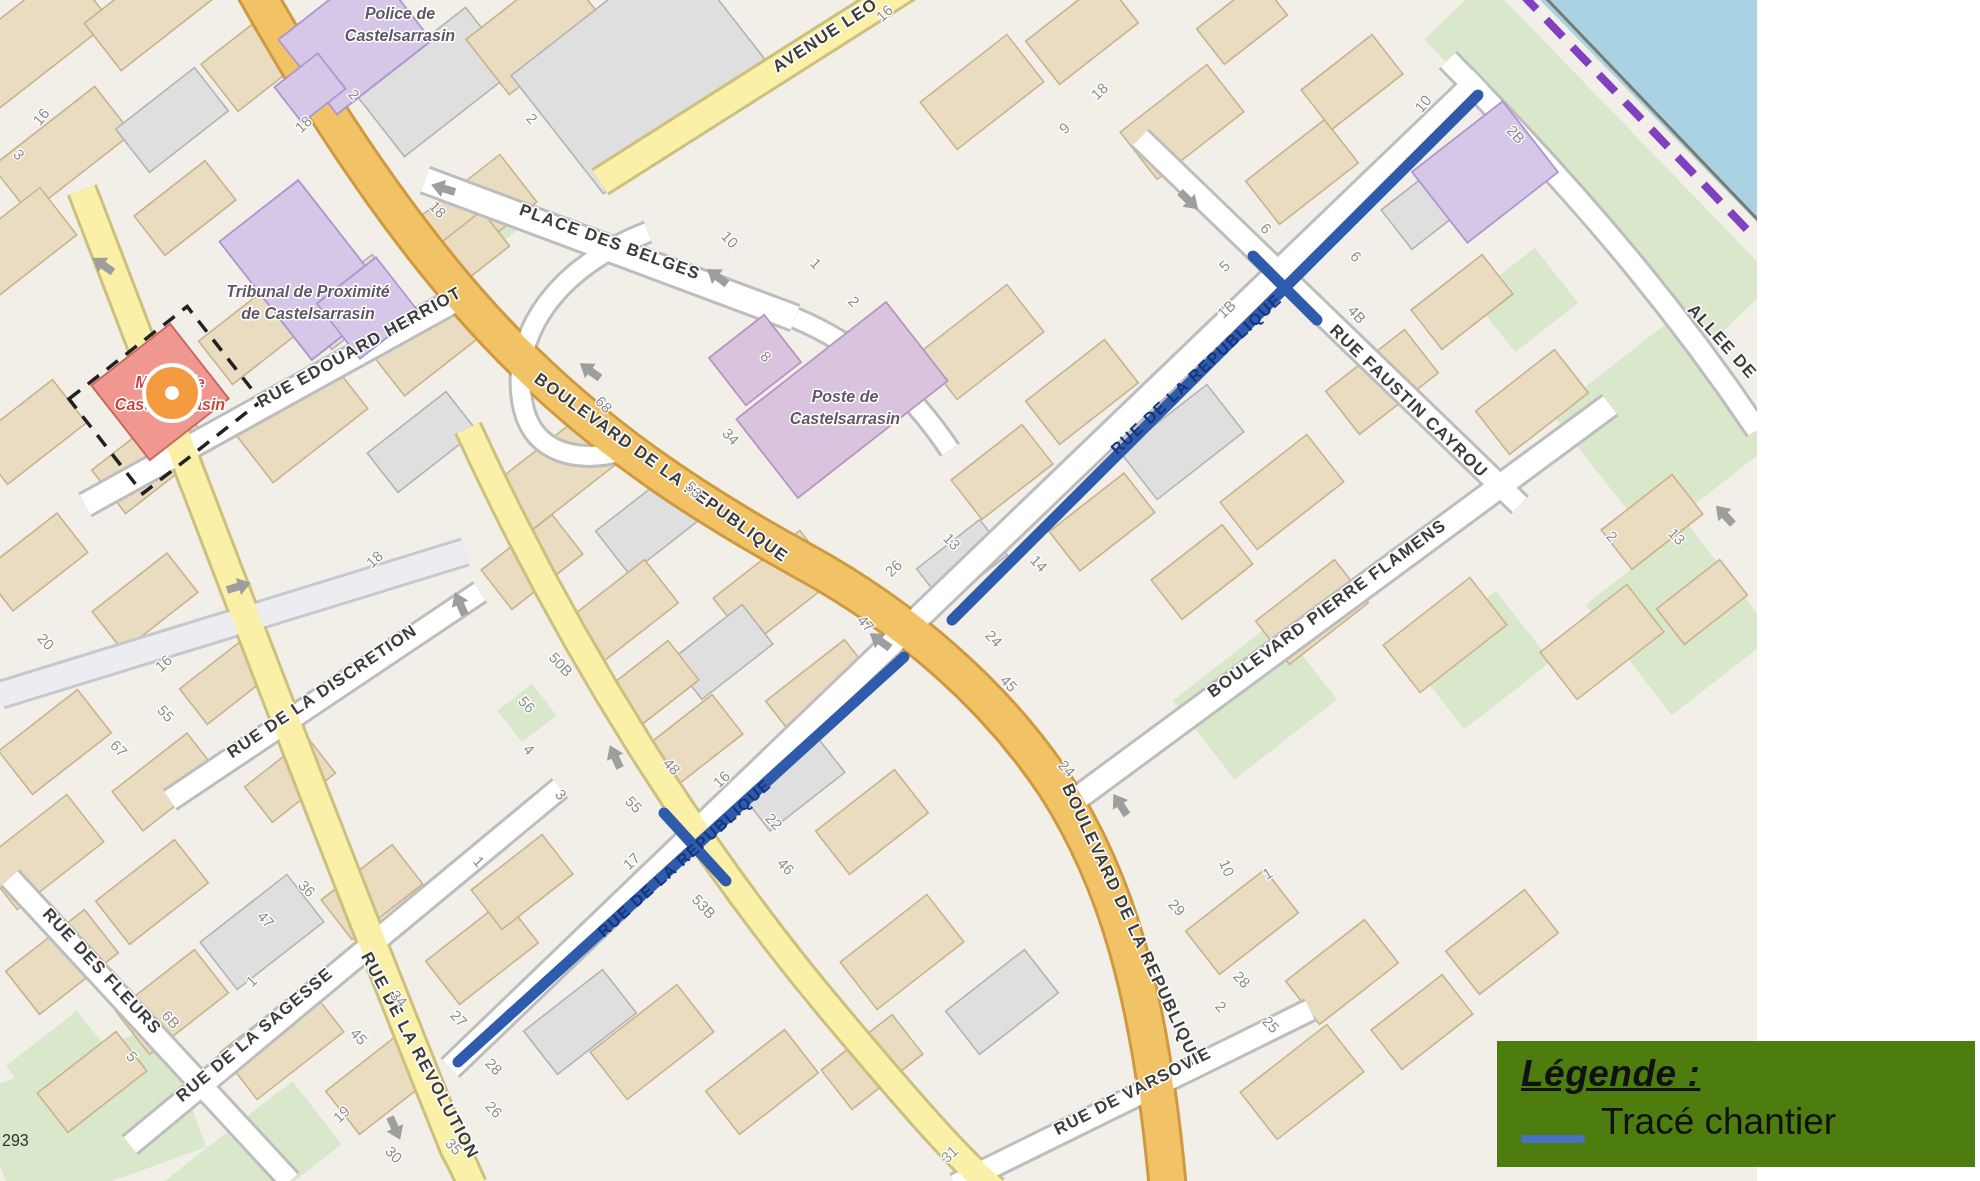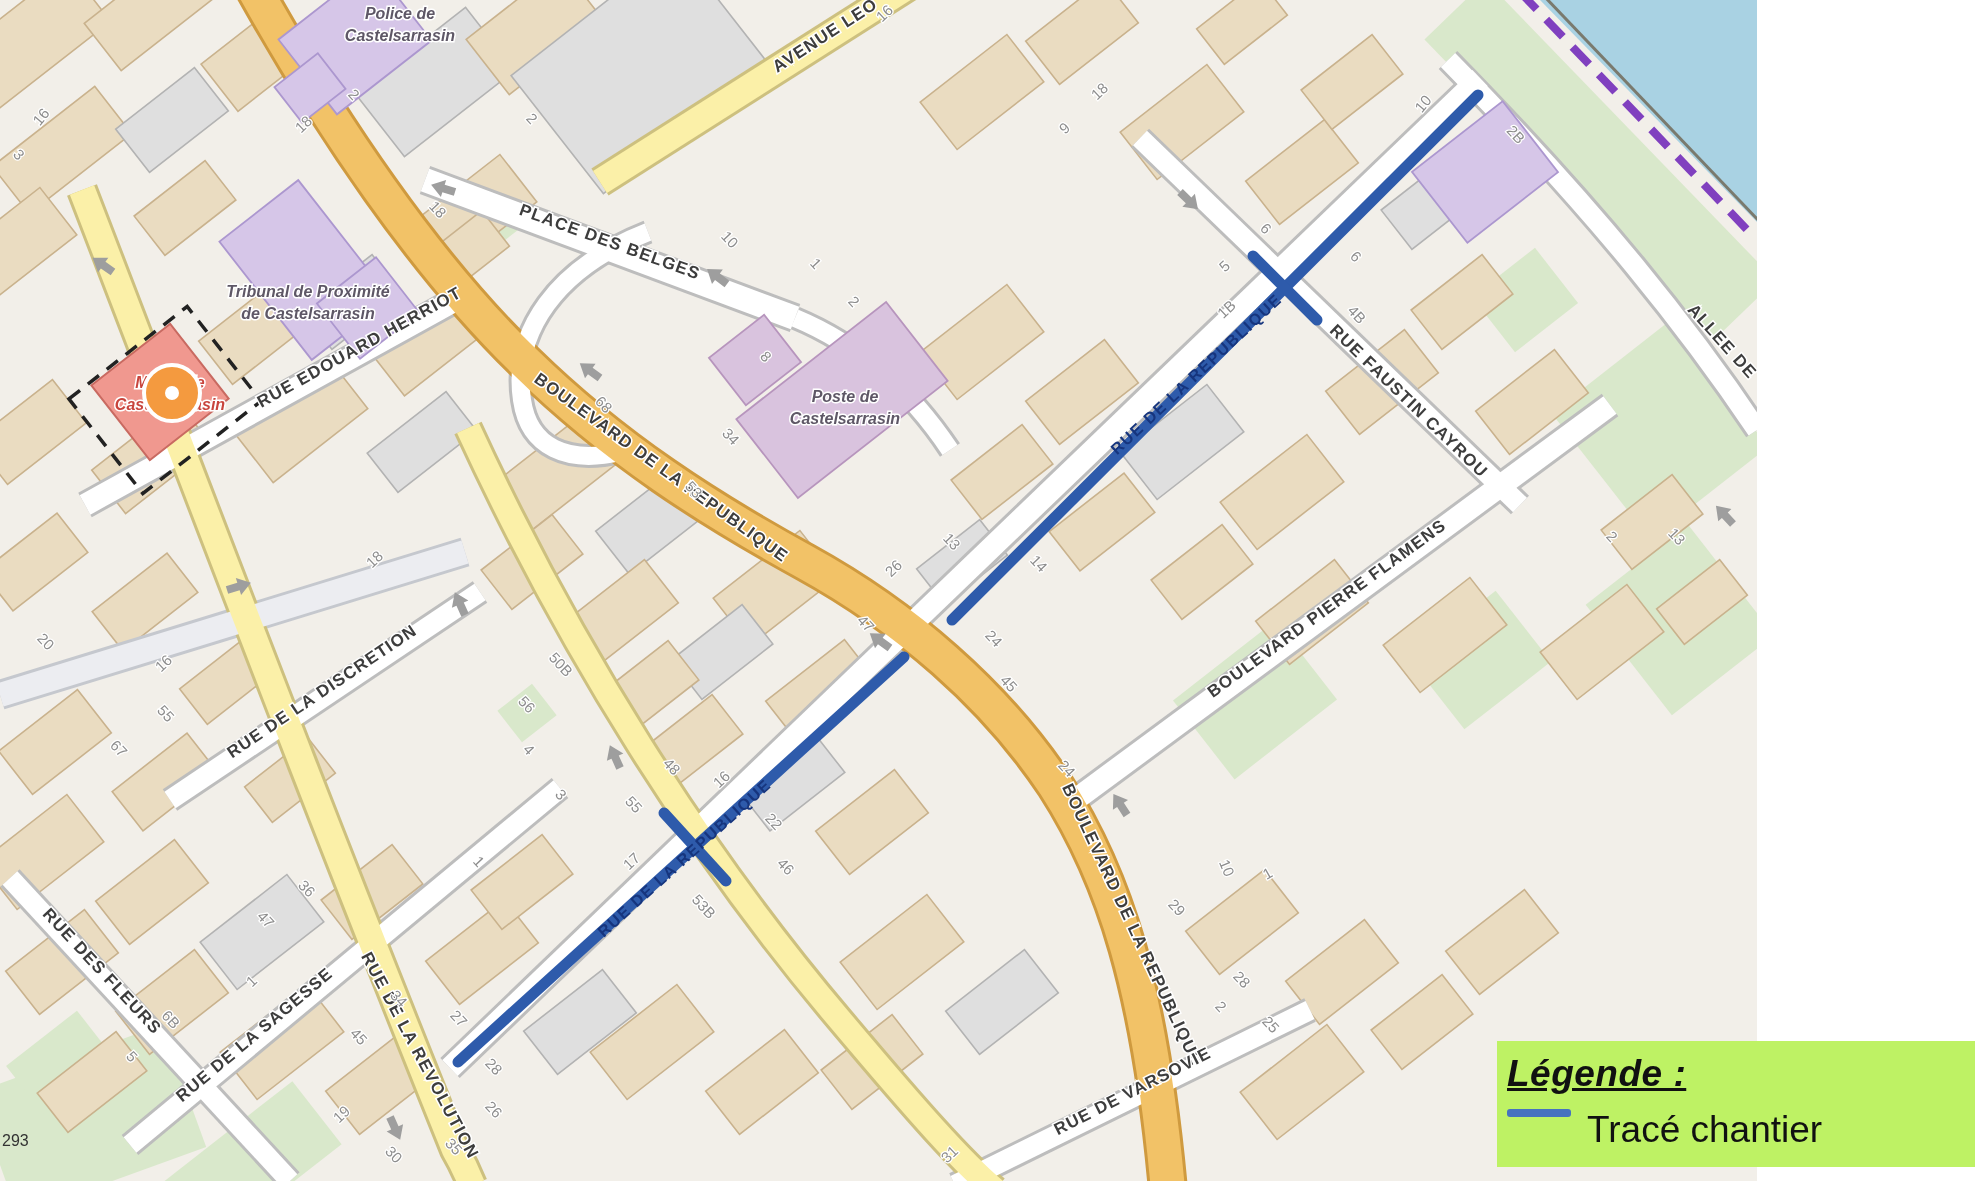--- a/index.html
+++ b/index.html
@@ -1,24 +1,24 @@
 <!DOCTYPE html>
 <html><head>
 <meta charset="utf-8">
 <style>
   html,body{margin:0;padding:0;background:#fff;}
   .stage{position:relative;width:1980px;height:1181px;overflow:hidden;background:#fff;
          font-family:"Liberation Sans",sans-serif;}
   #map{position:absolute;left:0;top:0;}
   svg text{font-family:"Liberation Sans",sans-serif;}
   .legend{position:absolute;left:1497px;top:1041px;width:478px;height:126px;
-          background:#bef264;box-sizing:border-box;padding:12px 10px 0 10px;z-index:5;}
+          background:#4d7c0f;box-sizing:border-box;padding:12px 10px 0 24px;z-index:5;}
   .legend-title{font-size:37px;font-weight:bold;font-style:italic;color:#111;
                 text-decoration:underline;letter-spacing:.5px;}
-  .legend-row{display:flex;align-items:flex-start;margin-top:14px;}
+  .legend-row{display:flex;align-items:flex-end;margin-top:6px;}
   .legend-swatch{width:64px;height:8px;border-radius:3px;margin-right:16px;flex:none;}
   .legend-label{font-size:37px;color:#111;}
 </style>
 </head>
 <body>
 
 <div class="stage">
   <svg id="map" width="1980" height="1181" viewBox="0 0 1980 1181">
       <rect x="0" y="0" width="1980" height="1181" fill="#F2EFE9"></rect>
       <rect x="-18" y="-15" width="36" height="30" transform="translate(175,222) rotate(-38)" fill="#D9E8CB"></rect>

